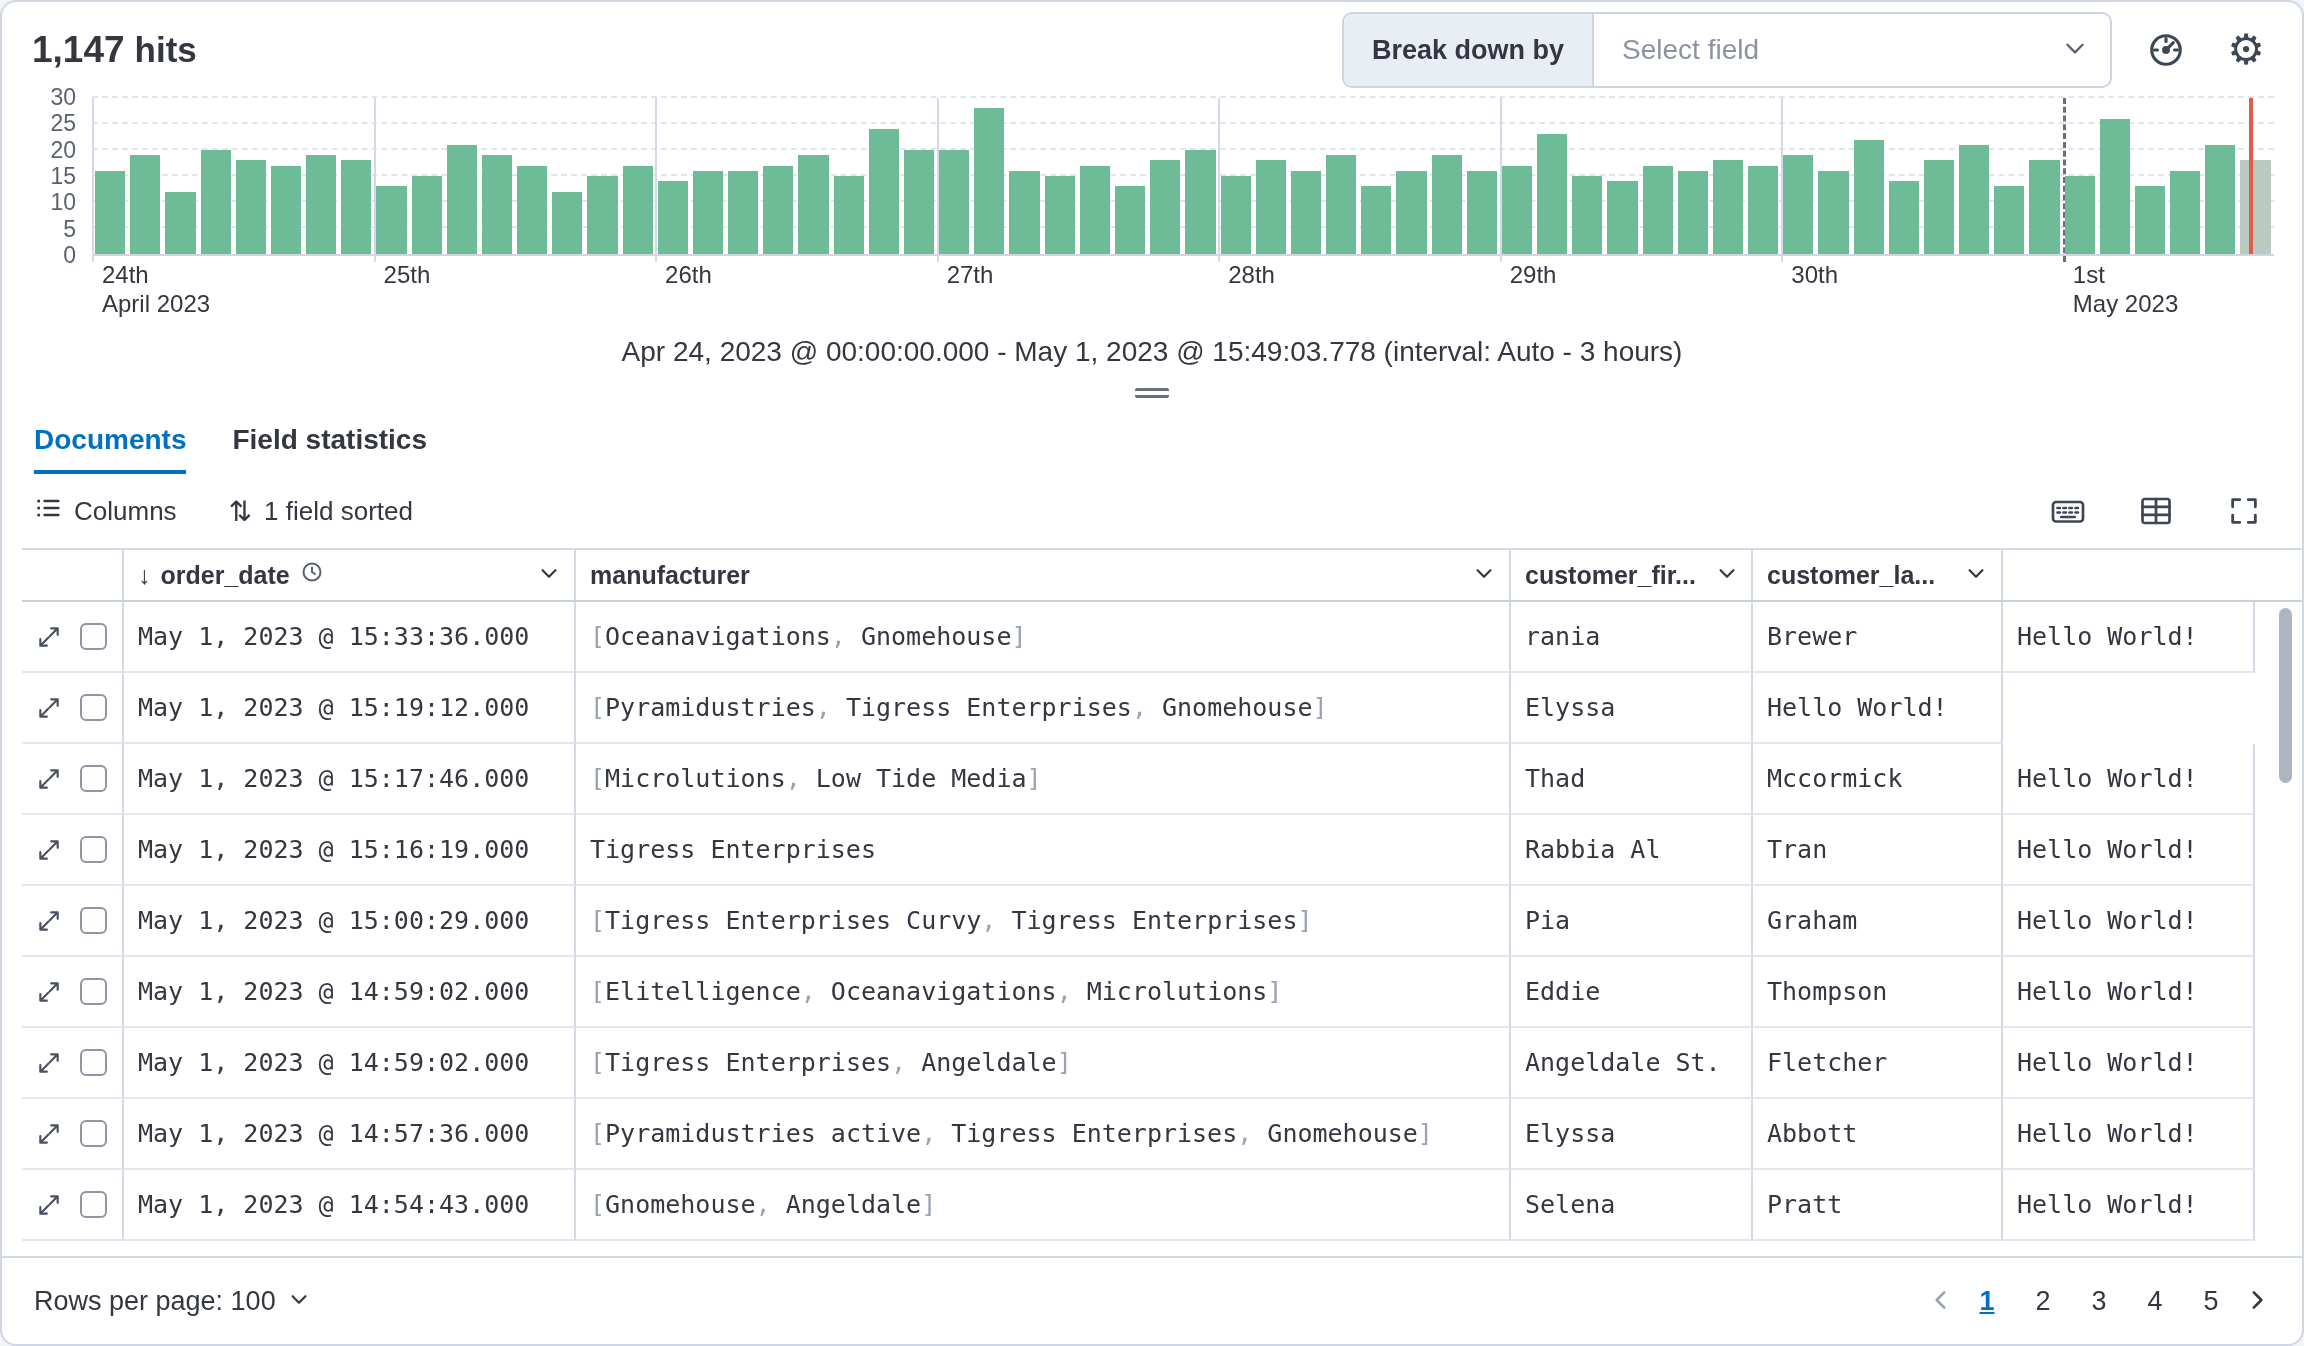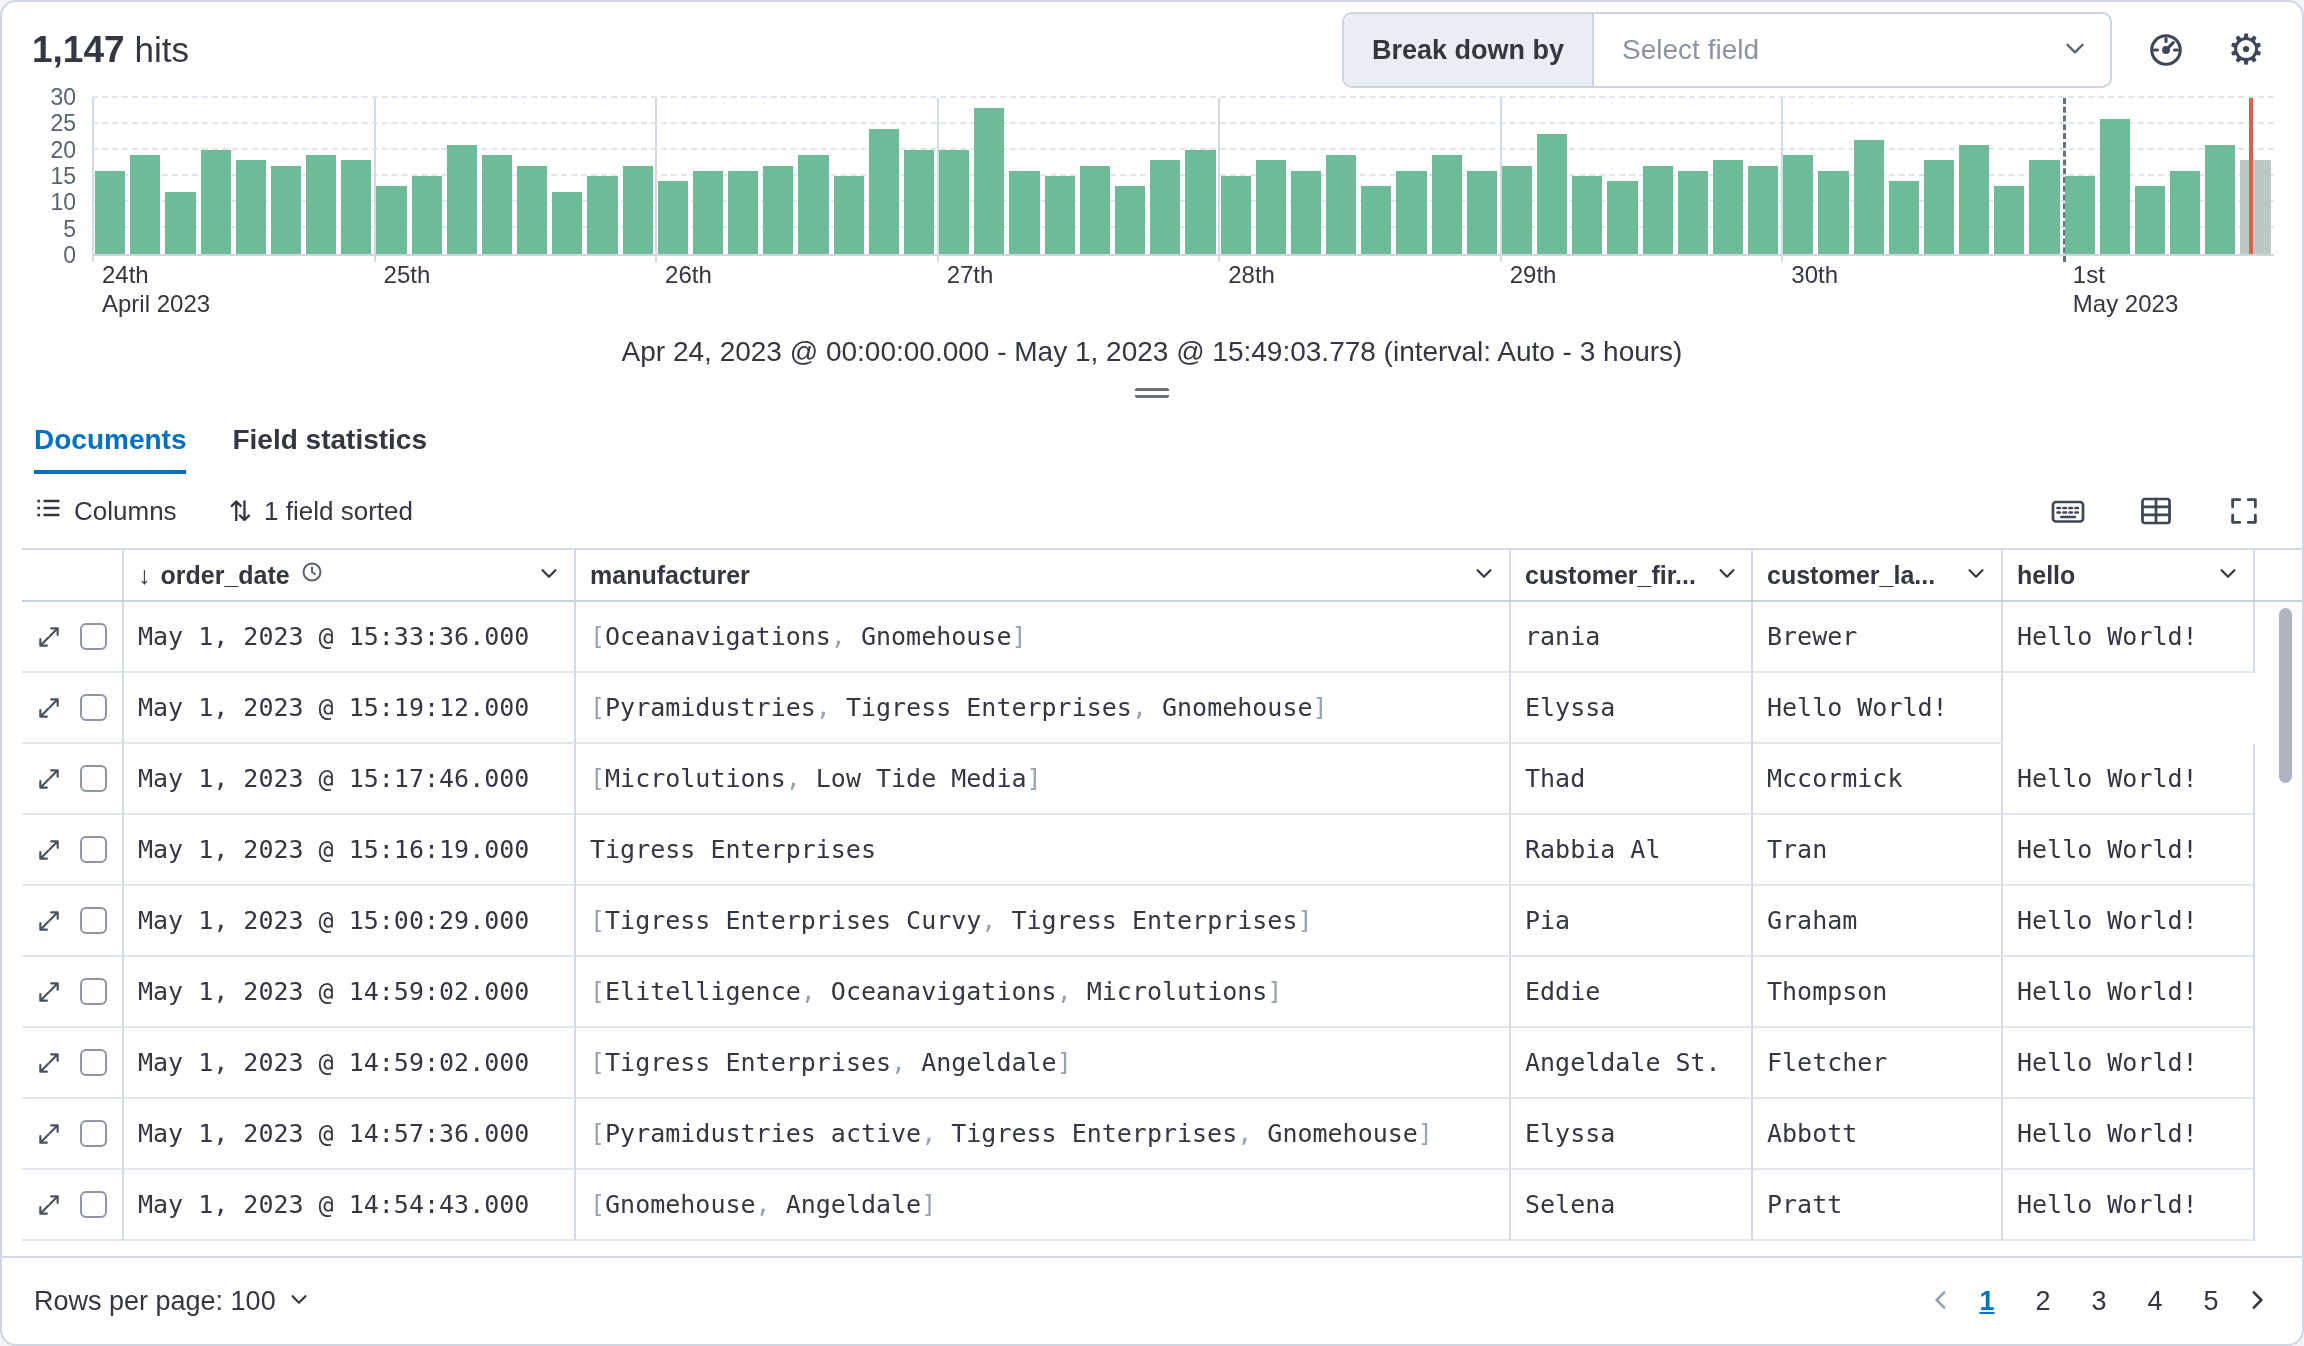--- a/index.html
+++ b/index.html
@@ -4,21 +4,21 @@
 <style>
   * { margin:0; padding:0; box-sizing:border-box; }
   html,body { background:#f2f4f9; font-family:"Liberation Sans","DejaVu Sans",sans-serif; color:#343741; }
   .panel { width:2304px; height:1346px; background:#fff; border:2px solid #d0d7e2; border-radius:16px;
            display:flex; flex-direction:column; overflow:hidden; position:relative; }
 
   
   .top-bar { height:96px; flex:0 0 auto; display:flex; align-items:center; justify-content:space-between; padding:0 30px; }
   .hits { display:flex; align-items:baseline; gap:10px; }
   .hits-count { font-size:37px; font-weight:700; }
-  .hits-label { font-size:35px; font-weight:400; }
+  .hits-label { font-size:35px; font-weight:700; }
   .top-right { display:flex; align-items:center; gap:28px; }
   .breakdown { display:flex; height:76px; width:770px; border:2px solid #cdd3df; border-radius:10px; overflow:hidden; background:#fff; }
   .bd-label { background:#e9edf4; display:flex; align-items:center; padding:0 28px; font-weight:700; font-size:27px; border-right:2px solid #cdd3df; white-space:nowrap; }
   .bd-select { flex:1; display:flex; align-items:center; justify-content:space-between; padding:0 22px 0 28px; cursor:pointer; }
   .bd-placeholder { font-size:28px; color:#8b93a3; }
   .icon-btn { background:none; border:none; cursor:pointer; color:#3d4756; display:flex; align-items:center; justify-content:center; width:52px; height:52px; }
   .icon-btn svg { display:block; }
   .gear-glyph { font-size:42px; line-height:1; color:#3d4756; }
 
   
@@ -328,29 +328,20 @@
       </div>
       <div class="th">
         <span>customer_la...</span>
         <span class="spacer"></span>
         <span>
           <svg width="22" height="22" viewBox="0 0 24 24" fill="none" stroke="#343741" stroke-width="2.4" stroke-linecap="round" stroke-linejoin="round">
               <path d="M5 9l7 7 7-7"></path>
             </svg>
         </span>
       </div>
-      <div class="th">
-        <span>hello</span>
-        <span class="spacer"></span>
-        <span>
-          <svg width="22" height="22" viewBox="0 0 24 24" fill="none" stroke="#343741" stroke-width="2.4" stroke-linecap="round" stroke-linejoin="round">
-              <path d="M5 9l7 7 7-7"></path>
-            </svg>
-        </span>
-      </div>
     </div>
     <div>
         <div class="grid-row row">
     <div class="td control">
       <span class="expand">
         <svg width="26" height="26" viewBox="0 0 24 24" fill="none" stroke="currentColor" stroke-width="2" stroke-linecap="round" stroke-linejoin="round">
           <path d="M14 4h6v6M20 4l-7.5 7.5M10 20H4v-6M4 20l7.5-7.5"></path>
         </svg>
       </span>
       <span class="checkbox"></span>

